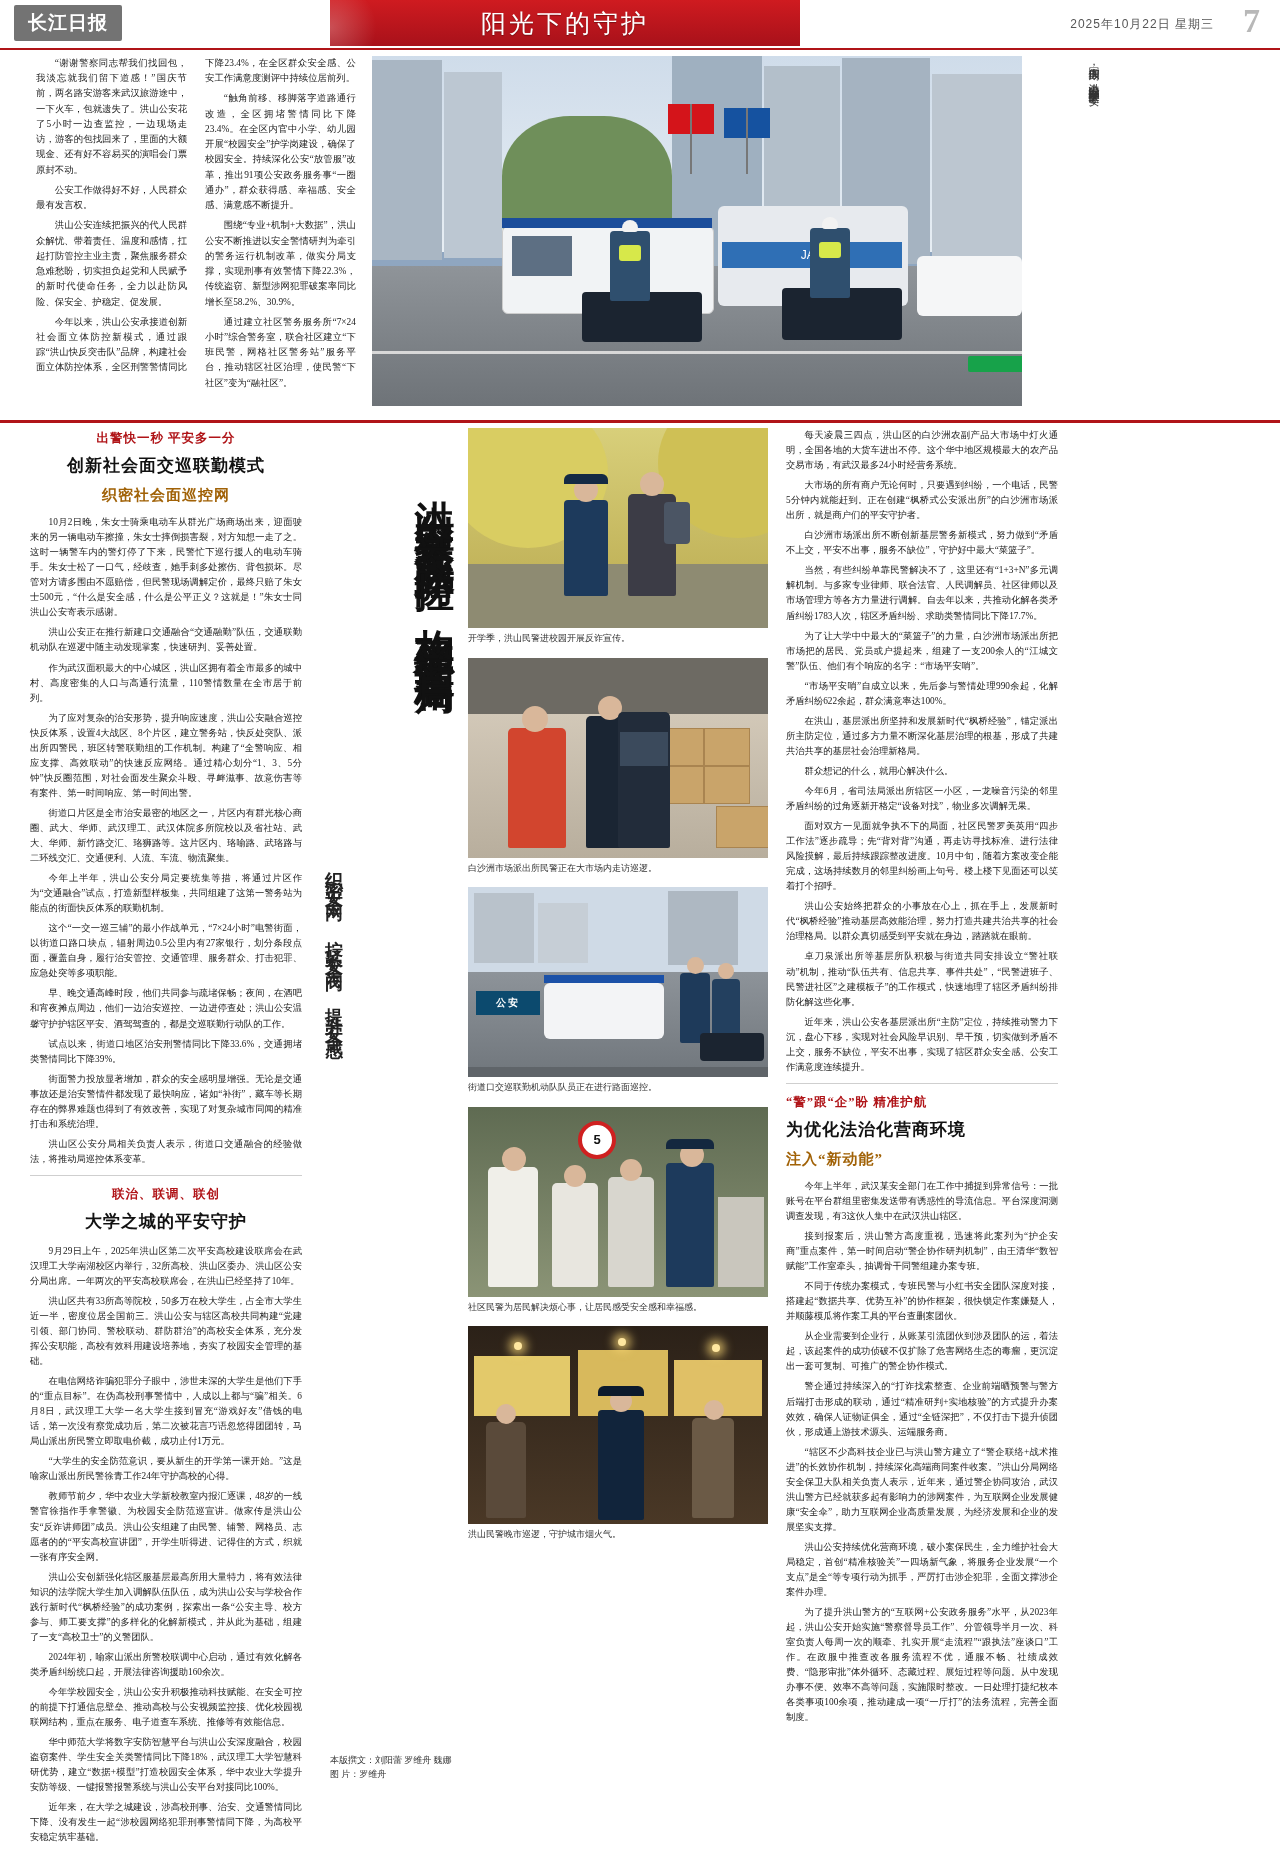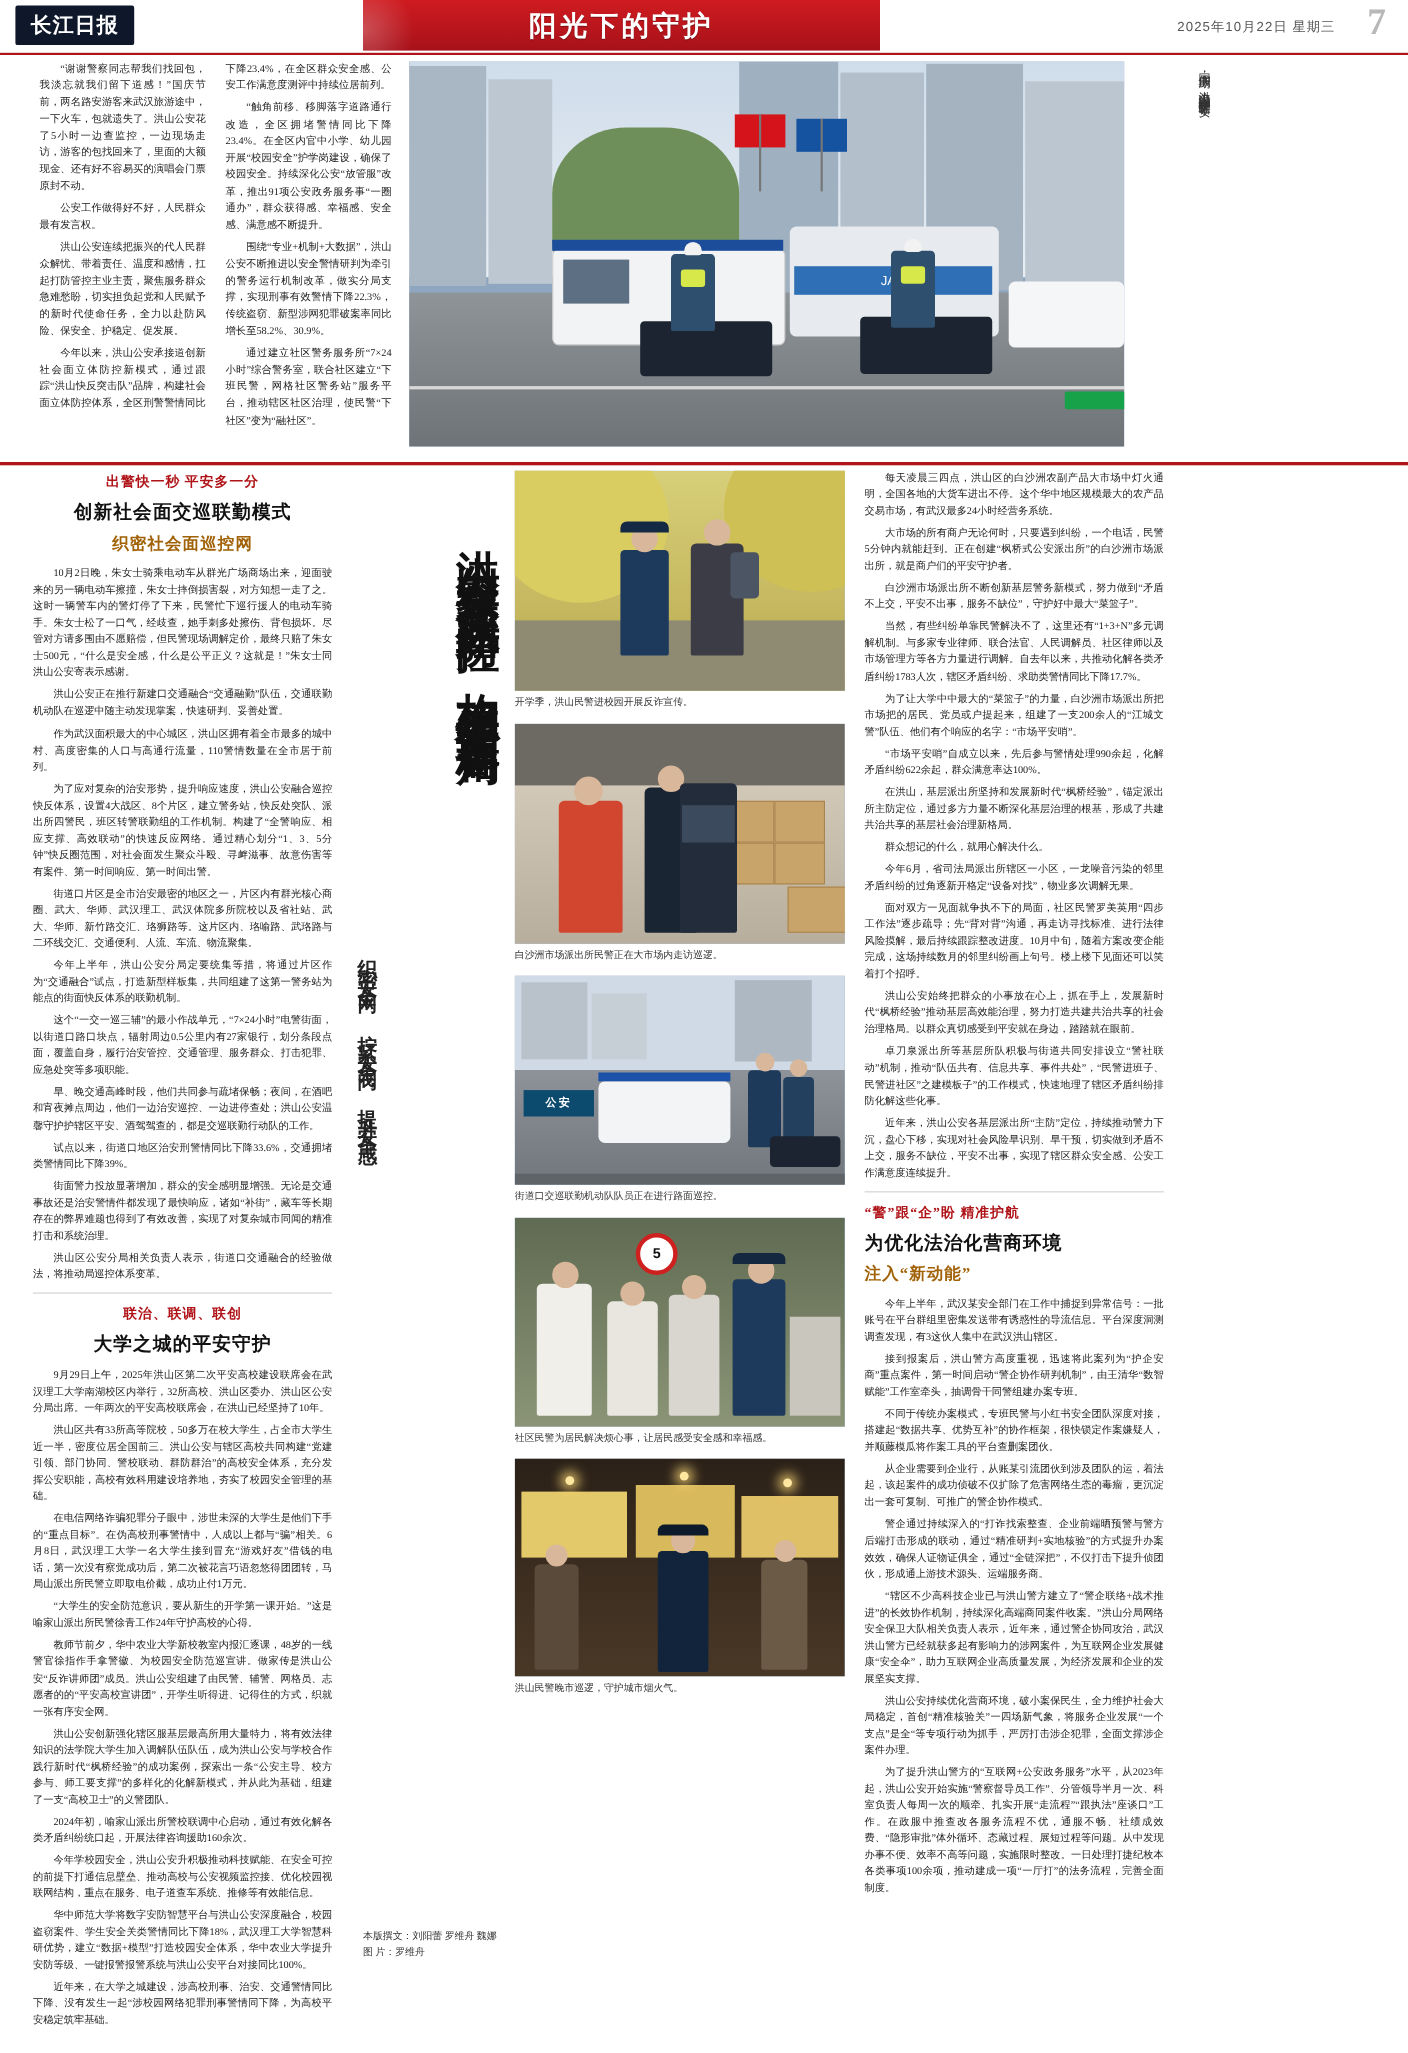--- a/index.html
+++ b/index.html
@@ -14,33 +14,33 @@
   .page{position:relative;width:1280px;height:1866px;}
 
   
   .masthead{
     position:absolute;left:0;top:0;width:1280px;height:48px;
     border-bottom:2px solid #b01418;
     background:#fff;
   }
   .logo-box{
     position:absolute;left:14px;top:5px;width:108px;height:36px;
-    background:#0f172a;color:#fff;
+    background:#737373;color:#fff;
     display:flex;align-items:center;justify-content:center;
     font-family:"Liberation Serif", serif;
     font-weight:bold;font-size:19px;letter-spacing:1px;
     border-radius:2px;
   }
   .masthead-banner{
     position:absolute;left:330px;top:0px;width:470px;height:46px;
     background:linear-gradient(180deg,#cf1b20 0%, #a8111a 100%);
     display:flex;align-items:center;justify-content:center;
   }
   .masthead-banner .btxt{
-    color:#fff;font-size:25px;font-weight:bold;letter-spacing:3px;
+    color:#fff;font-size:25px;font-weight:normal;letter-spacing:3px;
     text-shadow:0 1px 1px rgba(0,0,0,.35);
   }
   .masthead-banner:before{
     content:"";position:absolute;left:0;top:0;width:60px;height:46px;
     background:radial-gradient(circle at 0 60%, rgba(255,255,255,.25), transparent 70%);
   }
   .mast-date{
     position:absolute;right:66px;top:16px;font-size:12px;color:#555;
     font-family:"Liberation Sans", sans-serif;letter-spacing:1px;
   }

